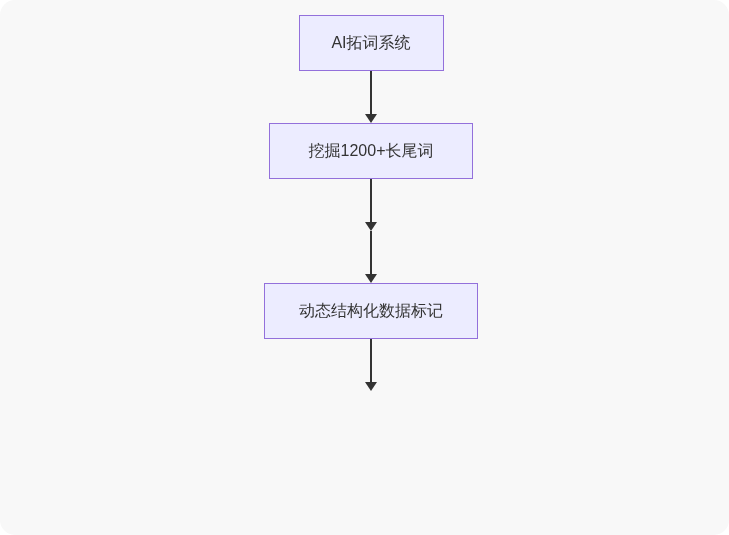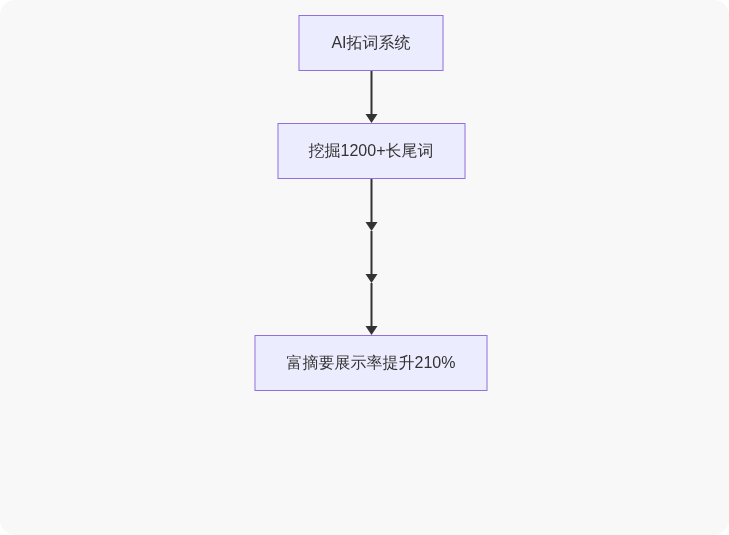--- a/index.html
+++ b/index.html
@@ -74,35 +74,35 @@
 <div class="canvas">
   <div class="flow">
 
     <div class="node" style="width:145px">AI拓词系统</div>
 
     <div class="arrow">
       <div class="line"></div>
       <div class="head"></div>
     </div>
 
-    <div class="node" style="width:188px">挖掘1200+长尾词</div>
+    <div class="node" style="width:204px">挖掘1200+长尾词</div>
 
     <div class="arrow">
       <div class="line"></div>
       <div class="head"></div>
     </div>
 
 
     <div class="arrow">
       <div class="line"></div>
       <div class="head"></div>
     </div>
 
+    <div class="node" style="width:214px">动态结构化数据标记</div>
 
     <div class="arrow">
       <div class="line"></div>
       <div class="head"></div>
     </div>
 
-    <div class="node" style="width:233px">富摘要展示率提升210%</div>
 
   </div>
 </div>
 
 </body></html>

